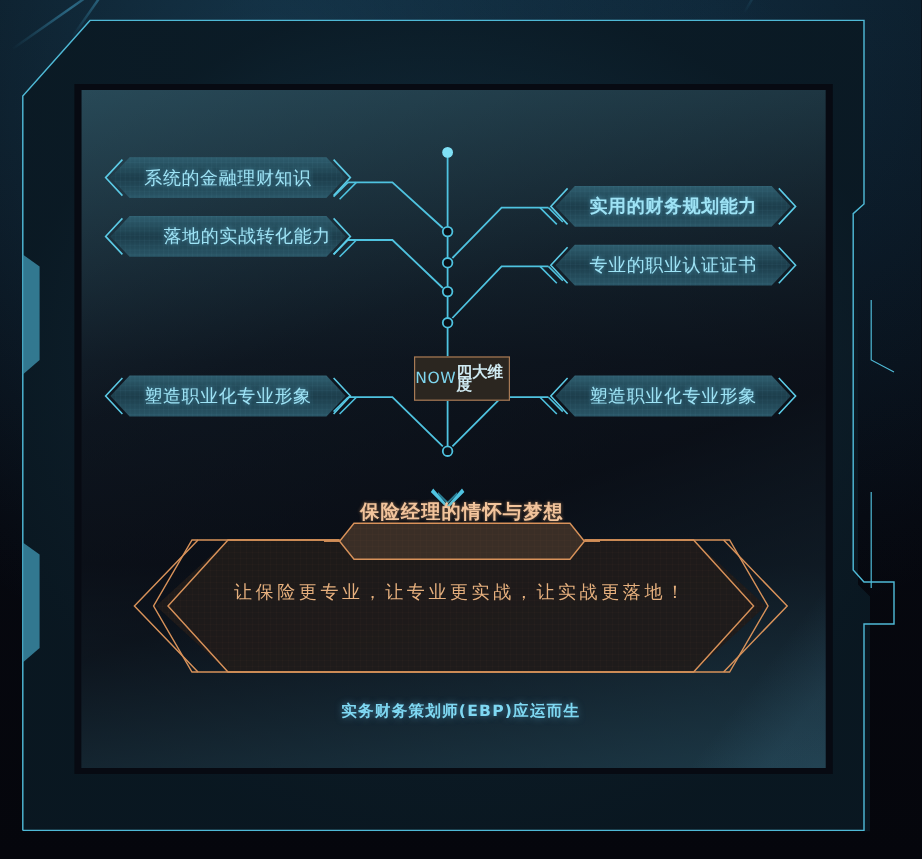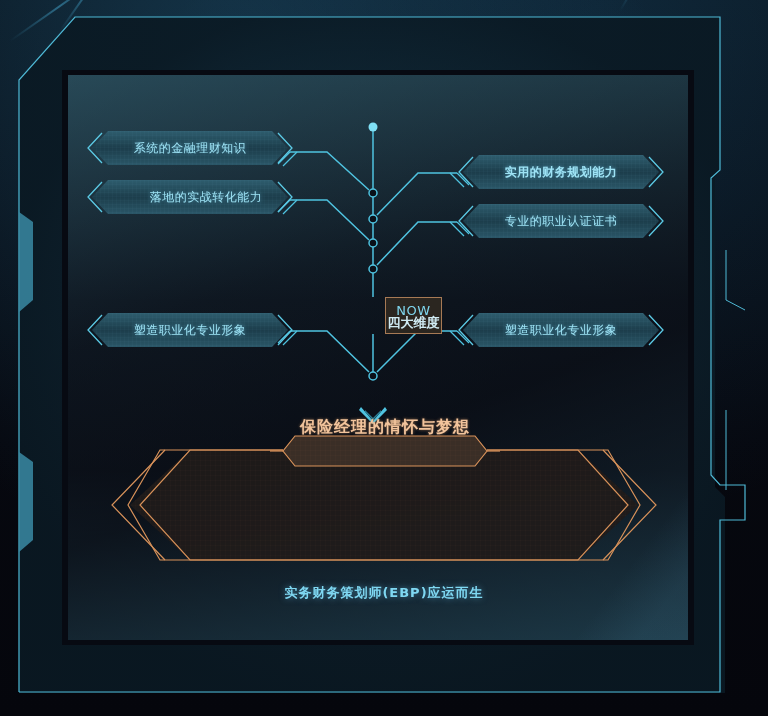--- a/index.html
+++ b/index.html
@@ -32,28 +32,28 @@
   .diag-light {
     position:absolute; left:68px; top:75px; width:620px; height:565px; overflow:hidden; pointer-events:none;
   }
   .diag-light::before {
     content:""; position:absolute; left:250px; top:-100px; width:900px; height:900px;
     background:linear-gradient(135deg, transparent 48%, rgba(80,140,170,0.12) 52%, rgba(40,80,100,0.25) 100%);
     transform: rotate(-8deg);
   }
   .tag {
     position:absolute; height:34px; display:flex; align-items:center; justify-content:center;
-    color:#9ee3f5; font-size:12px; letter-spacing:0.5px;
+    color:#9ee3f5; font-size:15px; letter-spacing:0.5px;
     text-shadow:0 0 4px rgba(120,220,255,0.6);
   }
   .tag .tag-text { position:relative; z-index:2; }
   .now-box {
-    position:absolute; left:345px; top:297px; width:57px; height:37px;
+    position:absolute; left:345px; top:297px; width:80px; height:37px;
     background:#2b2620; border:1.5px solid #a77a55; box-sizing:border-box;
-    display:flex; flex-direction:column; align-items:center; justify-content:center;margin-left:40px;
+    display:flex; flex-direction:row; align-items:center; justify-content:center;
   }
   .now-main { color:#7fd6ee; font-size:13px; line-height:13px; letter-spacing:0.5px; font-family:"DejaVu Sans", sans-serif; }
   .now-sub { color:#cfeaf2; font-size:13px; line-height:11px; font-weight:bold; }
   .orange-title {
     position:absolute; left:283px; top:412px; width:204px; height:30px;
     display:flex; align-items:center; justify-content:center;
     color:#f2c49c; font-size:16px; font-weight:bold; letter-spacing:1px;
     text-shadow:0 0 3px rgba(240,170,110,0.6);
   }
   .dream-text {
@@ -228,15 +228,16 @@
 
   <polygon points="295,436 475,436 487,451 475,466 295,466 283,451" fill="#3a2e26"></polygon>
   <polygon points="295,436 475,436 487,451 475,466 295,466 283,451" fill="url(#ogrid)"></polygon>
   <polygon points="295,436 475,436 487,451 475,466 295,466 283,451" fill="none" stroke="#d8925a" stroke-width="1.2"></polygon>
   <line x1="270" y1="451" x2="283" y2="451" stroke="#d8925a" stroke-width="1.2"></line>
   <line x1="487" y1="451" x2="500" y2="451" stroke="#d8925a" stroke-width="1.2"></line>
 </svg>
 
 <div class="orange-title">保险经理的情怀与梦想</div>
 <div class="dream-text">
+  <div>让保险更专业，让专业更实战，让实战更落地！</div>
 </div>
 
 <div class="bottom-title">实务财务策划师(EBP)应运而生</div>
 
 </body></html>

